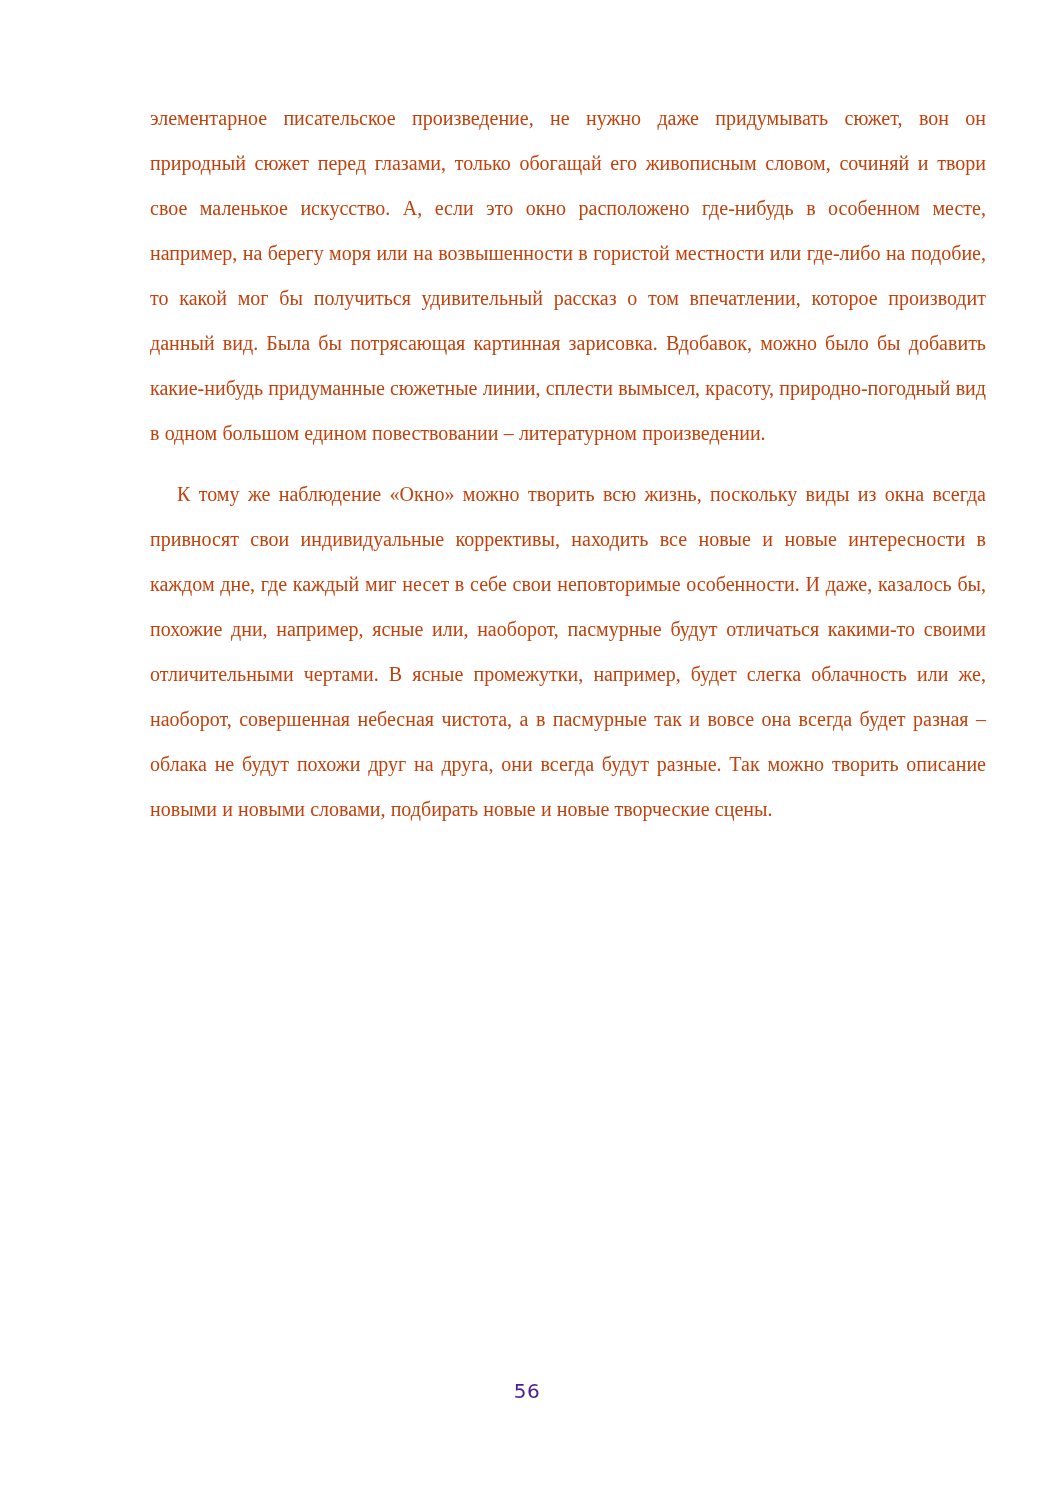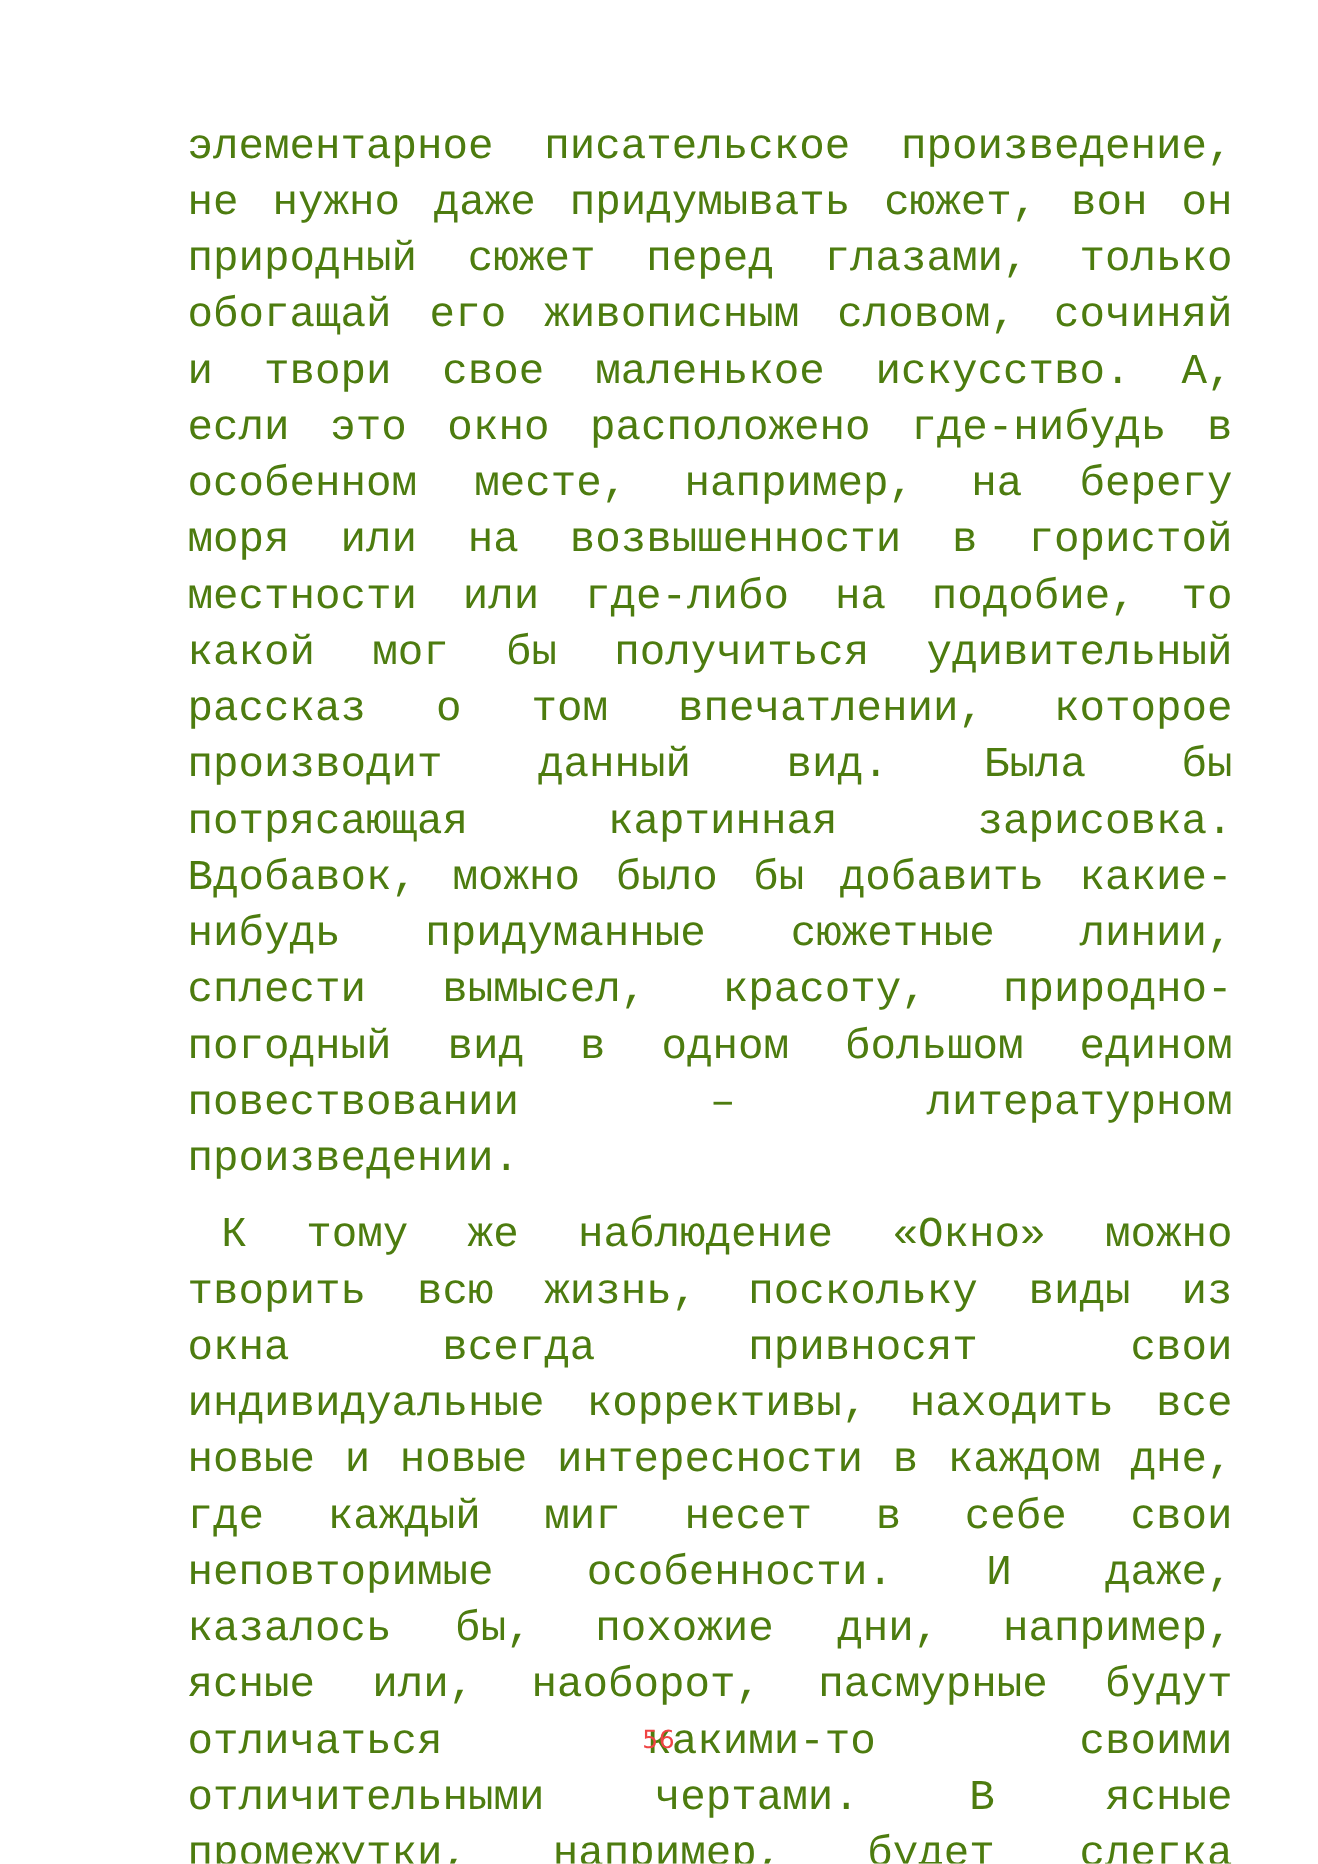--- a/index.html
+++ b/index.html
@@ -20,24 +20,24 @@
   }
 
   .text-column {
     position: absolute;
     left: 150px;
     top: 96px;
     width: 836px;
   }
 
   .body-paragraph {
-    font-family: Liberation Mono, monospace;
-    font-size: 34px;
+    font-family: Liberation Serif, serif;
+    font-size: 20px;
     line-height: 45px;
-    color: #4d7c0f;
+    color: #c2410c;
     text-align: justify;
     text-justify: inter-word;
     margin: 0;
     padding: 0;
     hyphens: none;
     word-spacing: 0.2px;
     letter-spacing: 0px;
   }
 
   .body-paragraph.continued {
@@ -51,21 +51,21 @@
 
   .page-number {
     position: absolute;
     left: 0;
     right: 0;
     top: 1379px;
     text-align: center;
     font-family: "DejaVu Sans", "Liberation Sans", sans-serif;
     font-size: 20px;
     line-height: 24px;
-    color: #ef4444;
+    color: #4c1d95;
     letter-spacing: 0.5px;
   }
 </style>
 </head>
 <body>
 
 <div class="page">
 
   <div class="text-column">
 

